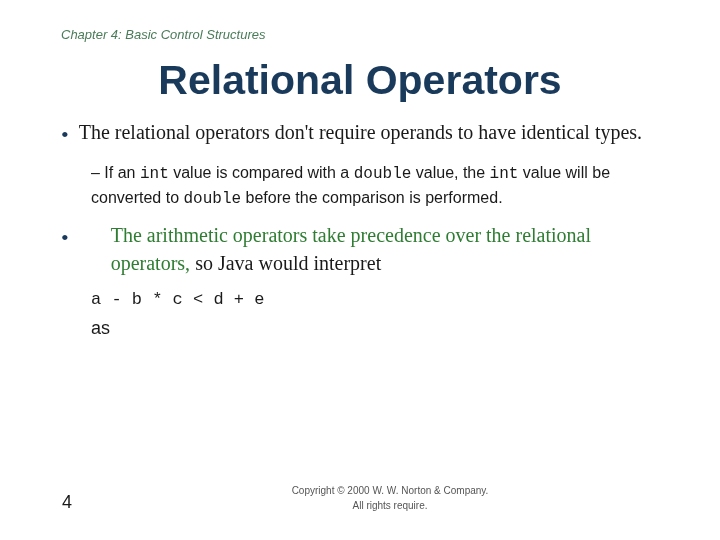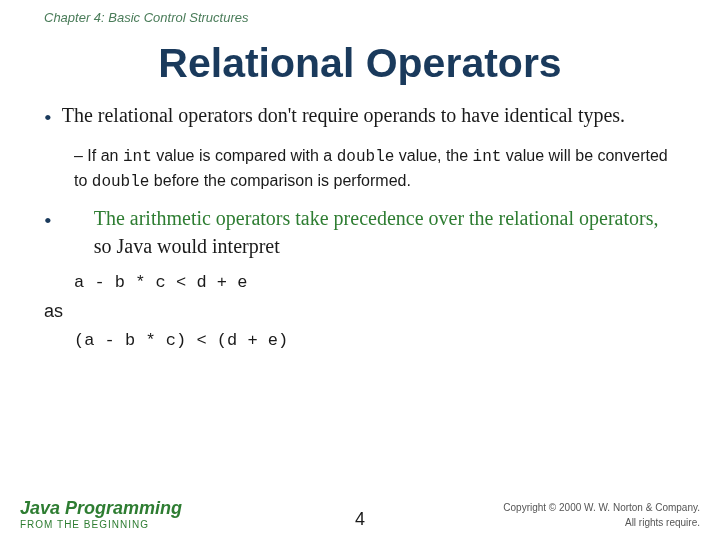--- a/index.html
+++ b/index.html
@@ -9,21 +9,21 @@
       height: 540px;
       background: #ffffff;
       font-family: Georgia, 'Times New Roman', serif;
       overflow: hidden;
       position: relative;
     }
 
     .slide {
       width: 720px;
       height: 540px;
-      padding: 0;
+      padding: 17px;
       display: flex;
       flex-direction: column;
     }
 
     .chapter-header {
       padding: 8px 44px 4px 44px;
     }
 
     .chapter-title {
       font-style: italic;
@@ -99,20 +99,21 @@
       color: #1a1a1a;
       margin-left: 30px;
       margin-bottom: 6px;
       line-height: 1.5;
     }
 
     .as-label {
       font-family: Arial, Helvetica, sans-serif;
       font-size: 18px;
       color: #1a1a1a;
+      margin-left: 30px;
       margin-bottom: 6px;
     }
 
     .footer {
       display: flex;
       align-items: flex-end;
       padding: 8px 20px 10px 20px;
       border-top: none;
       margin-top: auto;
     }
@@ -140,21 +141,21 @@
     .footer-page {
       flex: 0 0 60px;
       text-align: center;
       font-size: 18px;
       color: #1a1a1a;
       font-family: Arial, Helvetica, sans-serif;
     }
 
     .footer-right {
       flex: 1;
-      text-align: right;
+      text-align: center;
     }
 
     .footer-copy {
       font-size: 10px;
       color: #555555;
       font-family: Arial, Helvetica, sans-serif;
       line-height: 1.5;
     }
 
     .bullet-second .bullet-text {
@@ -192,29 +193,24 @@
       <span class="bullet-dot">•</span>
       <span class="bullet-text">
         <span class="green-part">The arithmetic operators take precedence over the relational operators,</span> so Java would interpret
       </span>
     </div>
 
     <div class="code-line">a - b * c &lt; d + e</div>
 
     <div class="as-label">as</div>
 
-    <div class="code-line">(a - b * c) &lt; (d + e)</div>
 
   </div>
 
   <div class="footer">
-    <div class="footer-left">
-      <div class="footer-brand-main">Java Programming</div>
-      <div class="footer-brand-sub">FROM THE BEGINNING</div>
-    </div>
     <div class="footer-page">4</div>
     <div class="footer-right">
       <div class="footer-copy">
         <span>Copyright © 2000 W. W. Norton &amp; Company.</span><br>
         <span>All rights require.</span>
       </div>
     </div>
   </div>
 
 </div>

